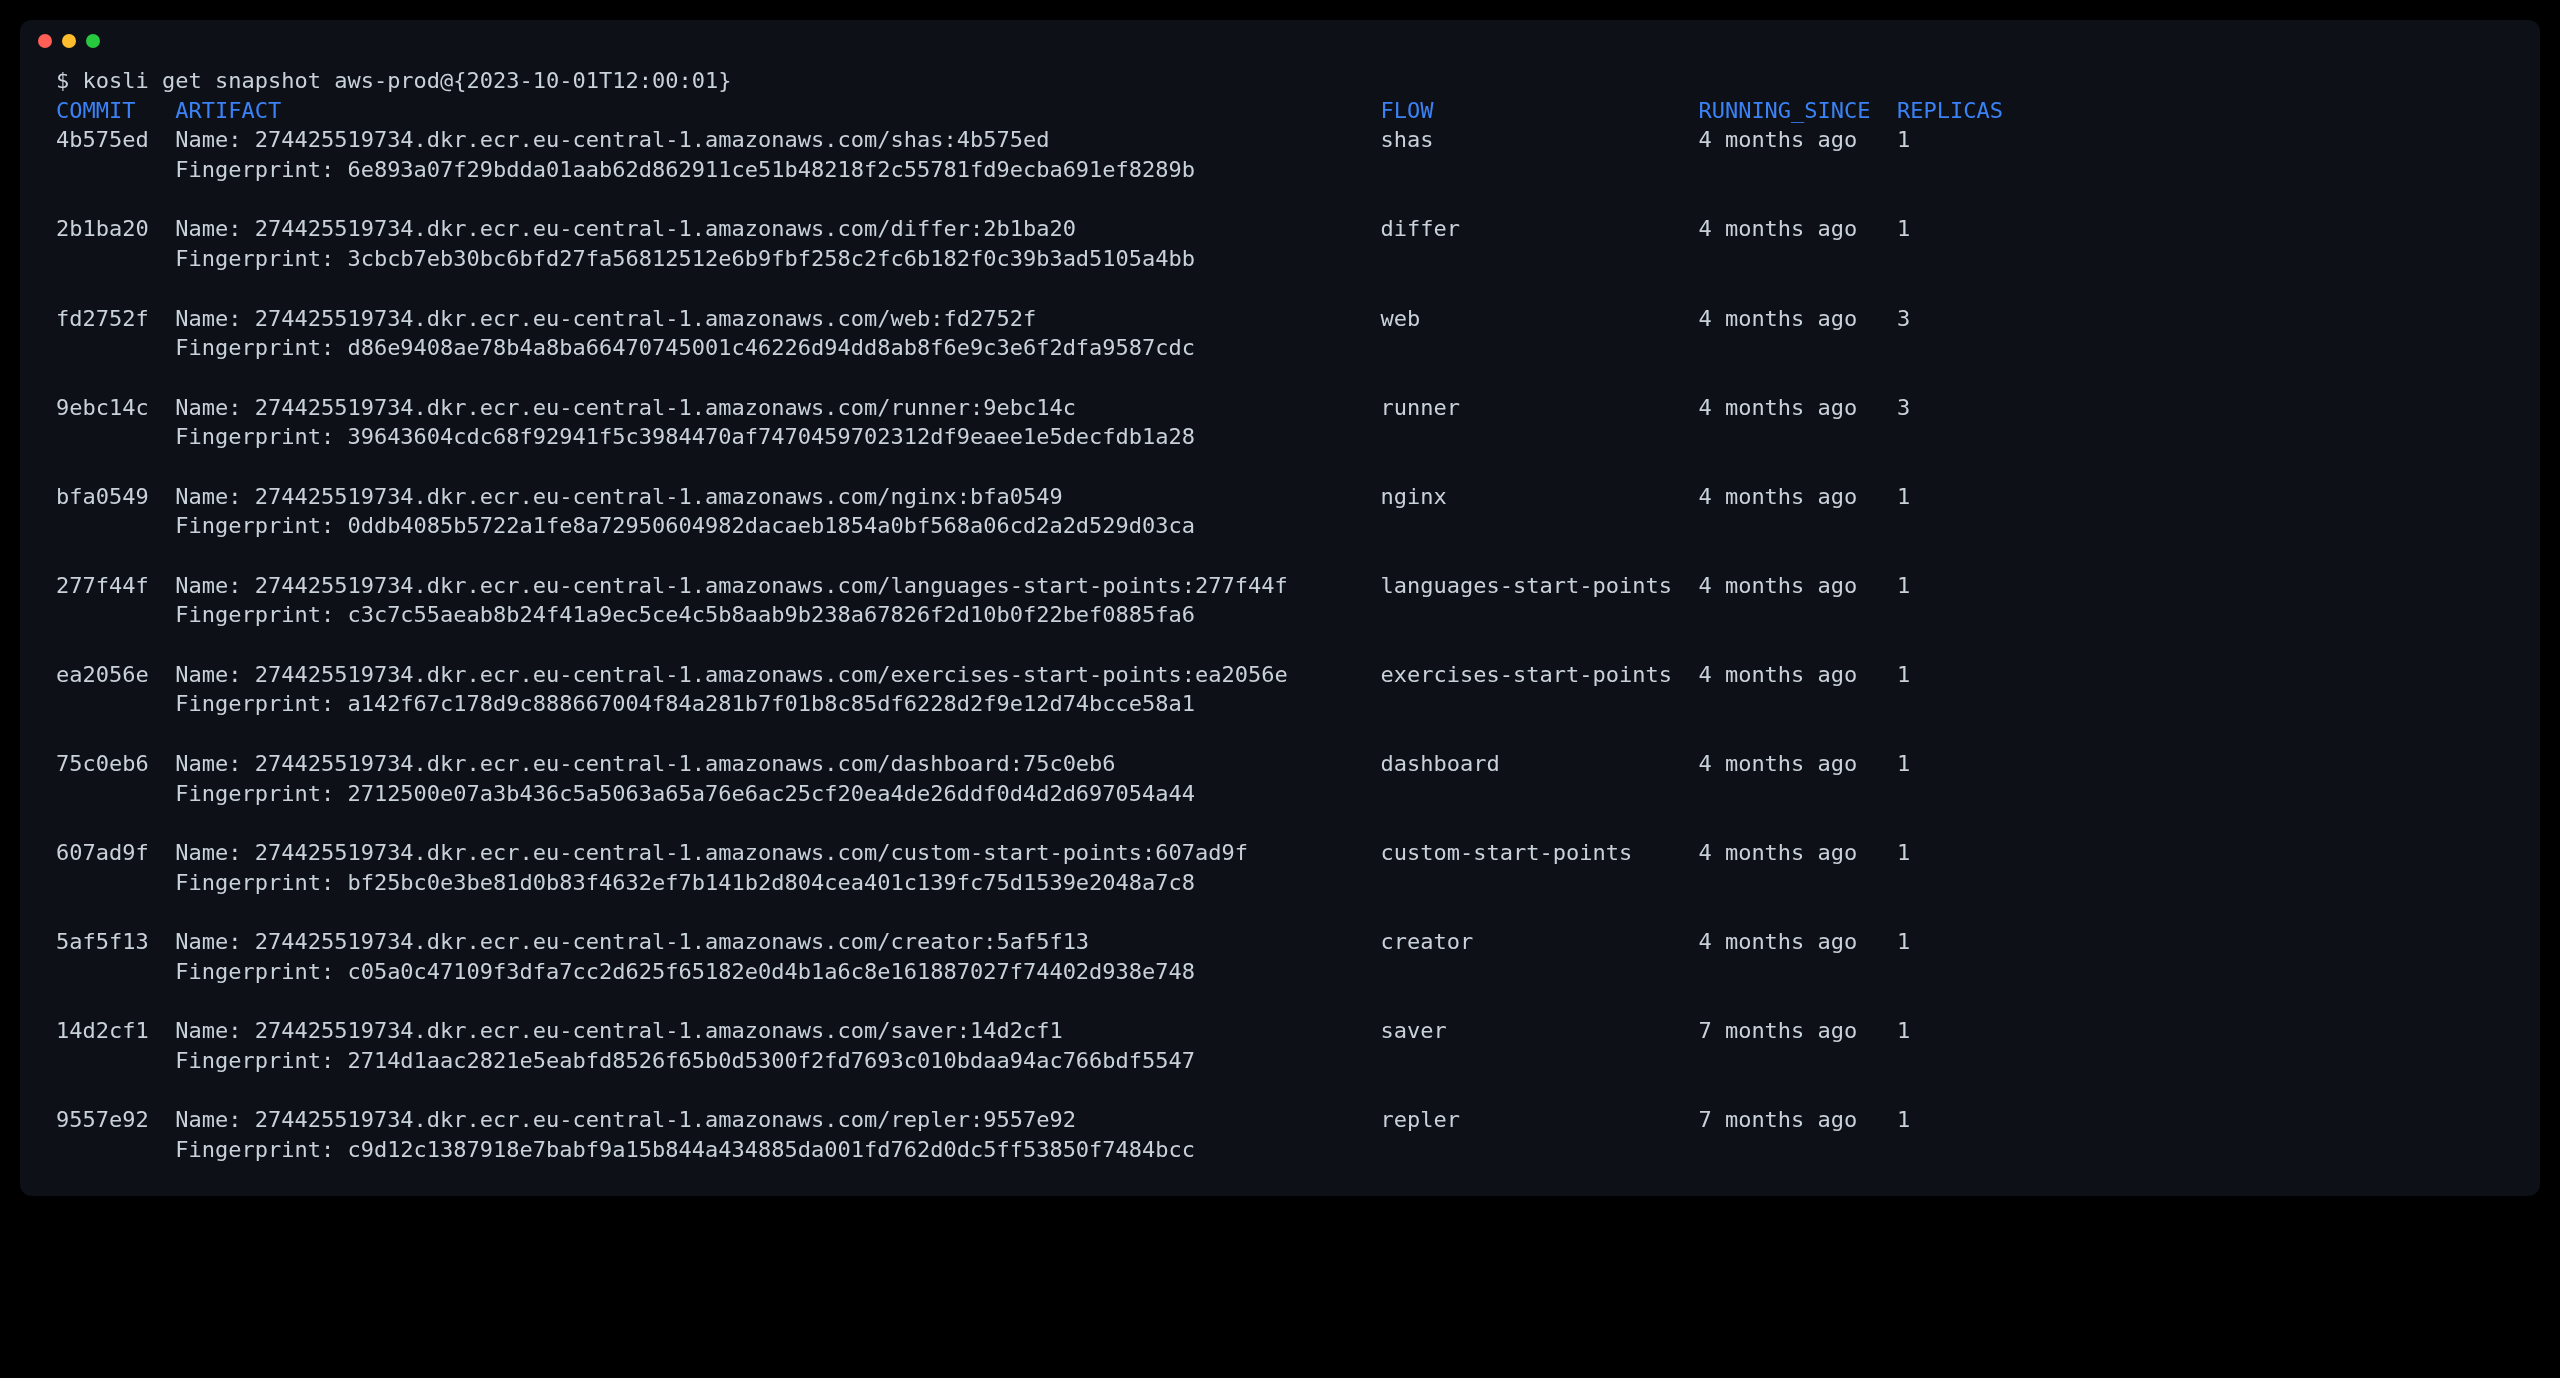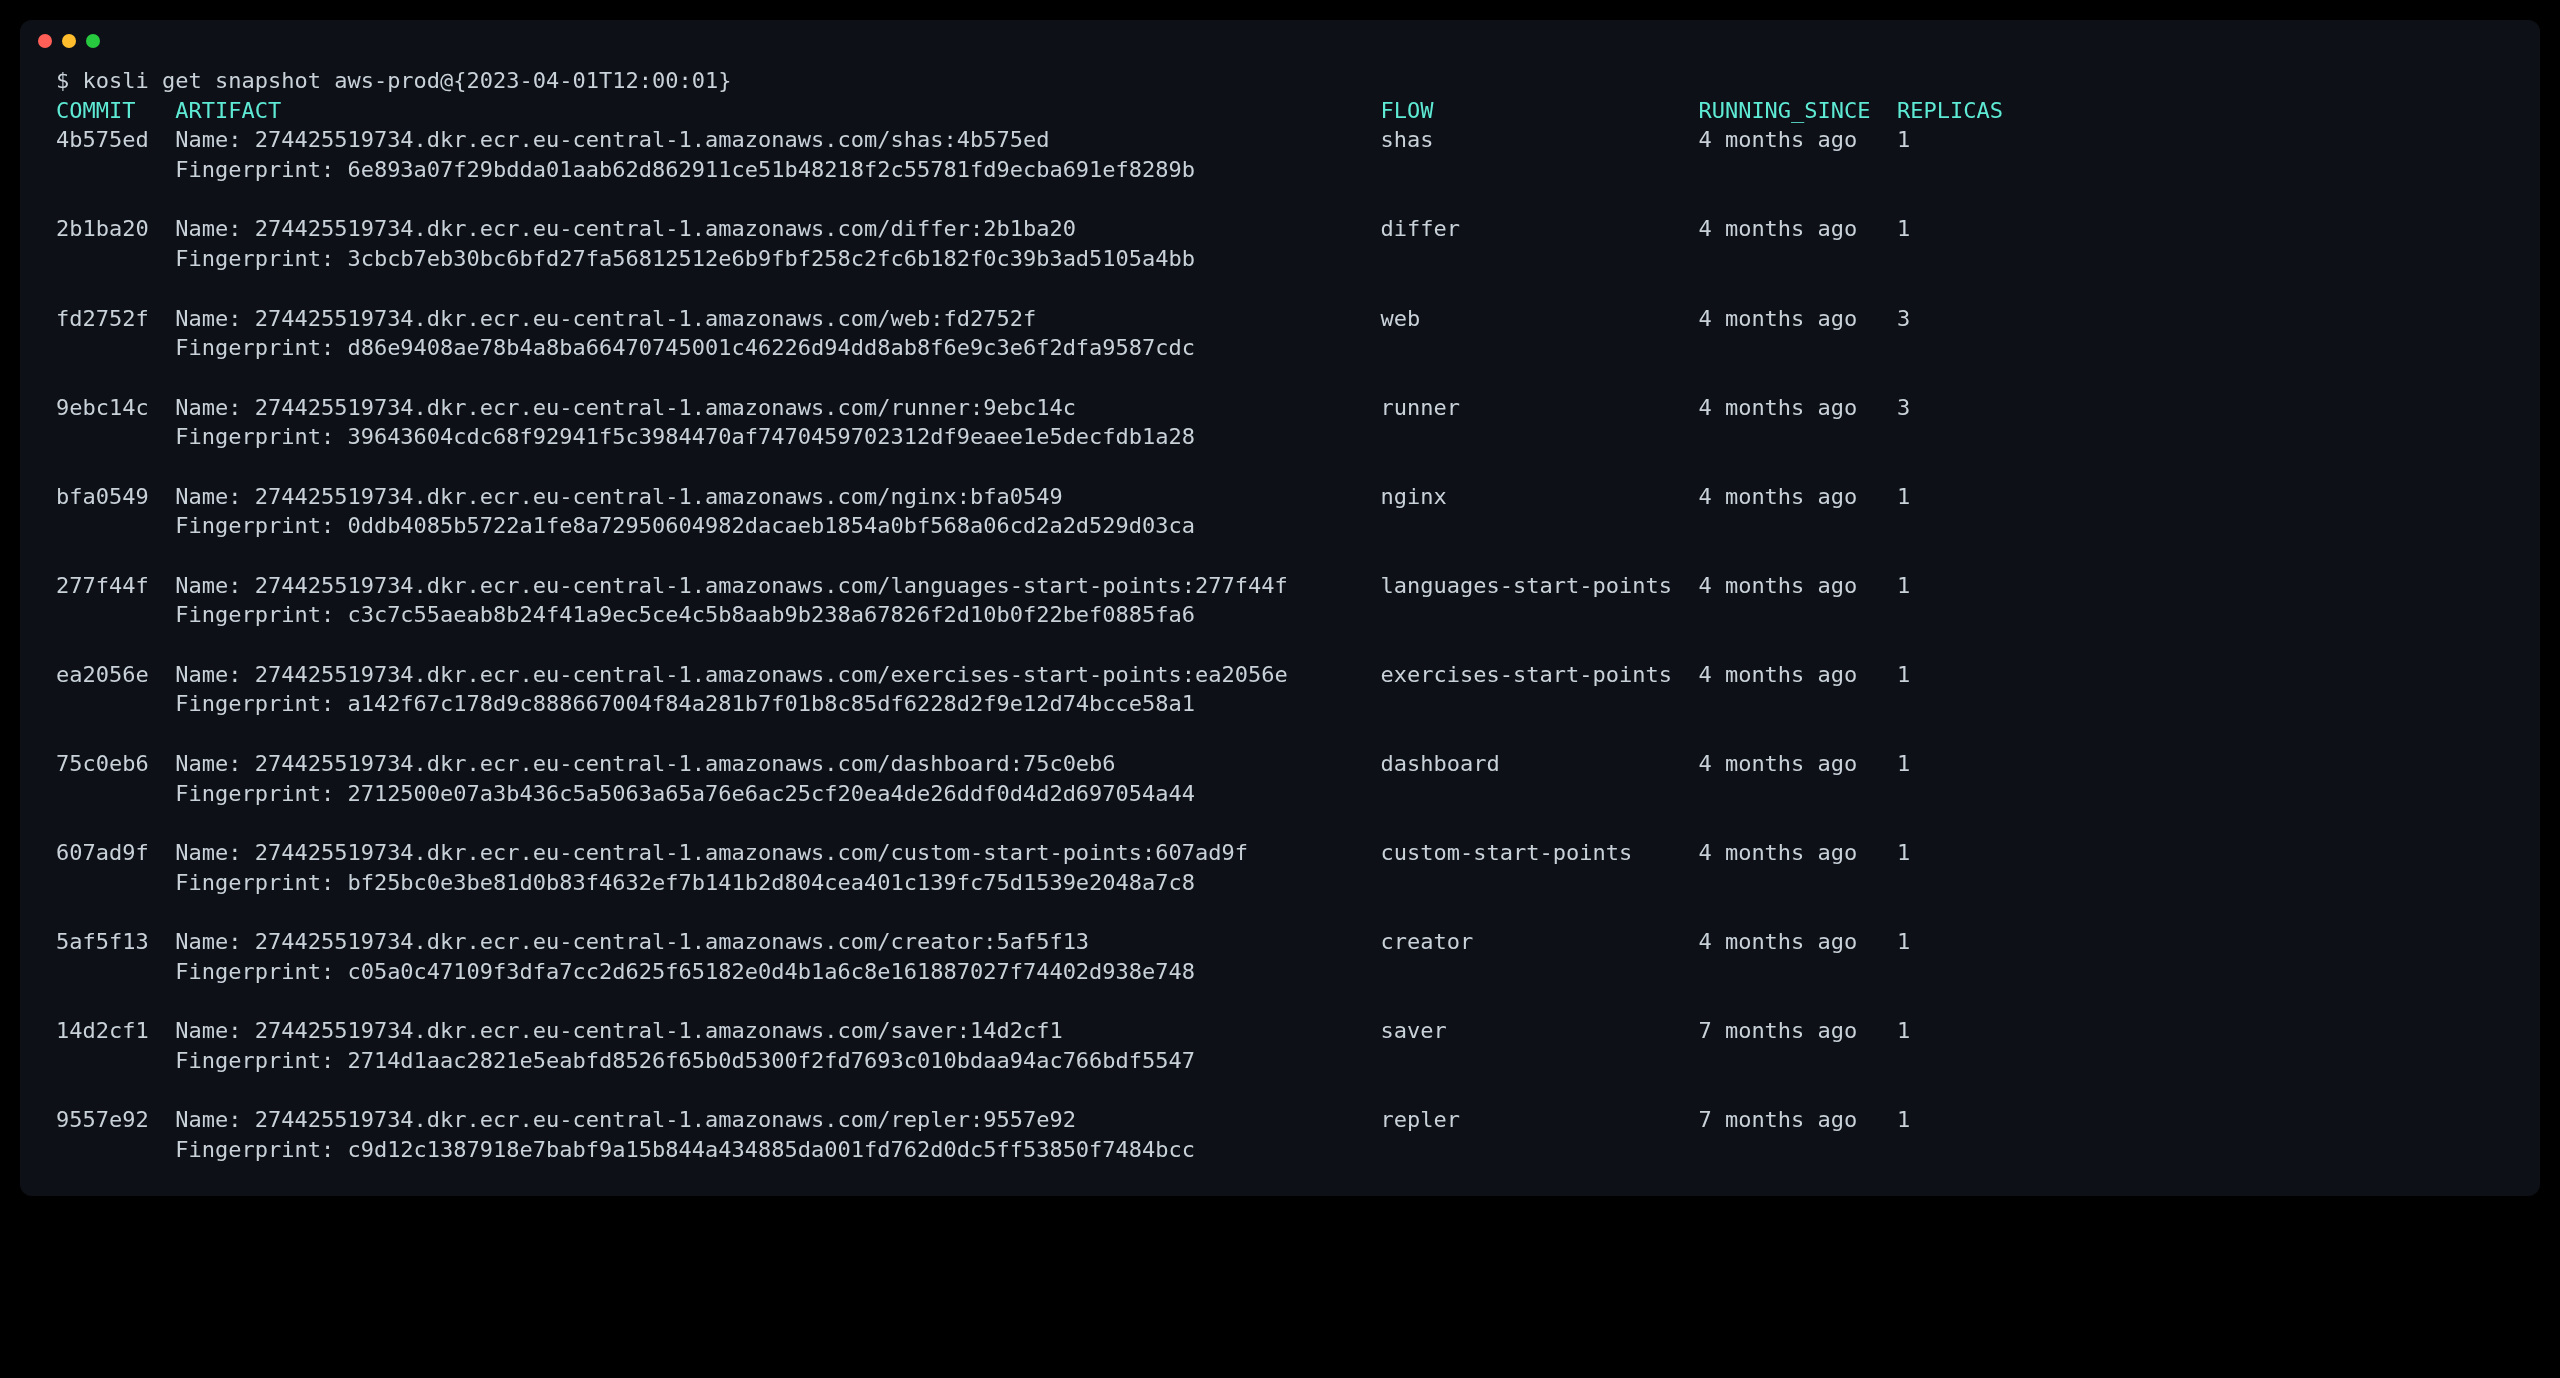--- a/index.html
+++ b/index.html
@@ -36,32 +36,32 @@
     .terminal-body {
       padding: 12px 36px 32px 36px;
       font-family: 'SF Mono', 'Menlo', 'Monaco', 'Consolas', monospace;
       font-size: 22px;
       line-height: 1.35;
       color: #c9d1d9;
       white-space: pre;
       overflow-x: auto;
     }
     .prompt-line { color: #c9d1d9; }
-    .header-line { color: #5eead4; }
+    .header-line { color: #3b82f6; }
   </style>
 </head>
 <body>
 
 <div class="terminal-window">
   <div class="title-bar">
     <div class="traffic-light red"></div>
     <div class="traffic-light yellow"></div>
     <div class="traffic-light green"></div>
   </div>
-  <div class="terminal-body"><span class="prompt-line">$ kosli get snapshot aws-prod@{2023-04-01T12:00:01}</span>
+  <div class="terminal-body"><span class="prompt-line">$ kosli get snapshot aws-prod@{2023-10-01T12:00:01}</span>
 <span class="header-line" id="header-line">COMMIT   ARTIFACT                                                                                   FLOW                    RUNNING_SINCE  REPLICAS</span>
 <span id="rows-container">4b575ed  Name: 274425519734.dkr.ecr.eu-central-1.amazonaws.com/shas:4b575ed                         shas                    4 months ago   1
          Fingerprint: 6e893a07f29bdda01aab62d862911ce51b48218f2c55781fd9ecba691ef8289b
 
 2b1ba20  Name: 274425519734.dkr.ecr.eu-central-1.amazonaws.com/differ:2b1ba20                       differ                  4 months ago   1
          Fingerprint: 3cbcb7eb30bc6bfd27fa56812512e6b9fbf258c2fc6b182f0c39b3ad5105a4bb
 
 fd2752f  Name: 274425519734.dkr.ecr.eu-central-1.amazonaws.com/web:fd2752f                          web                     4 months ago   3
          Fingerprint: d86e9408ae78b4a8ba66470745001c46226d94dd8ab8f6e9c3e6f2dfa9587cdc
 

